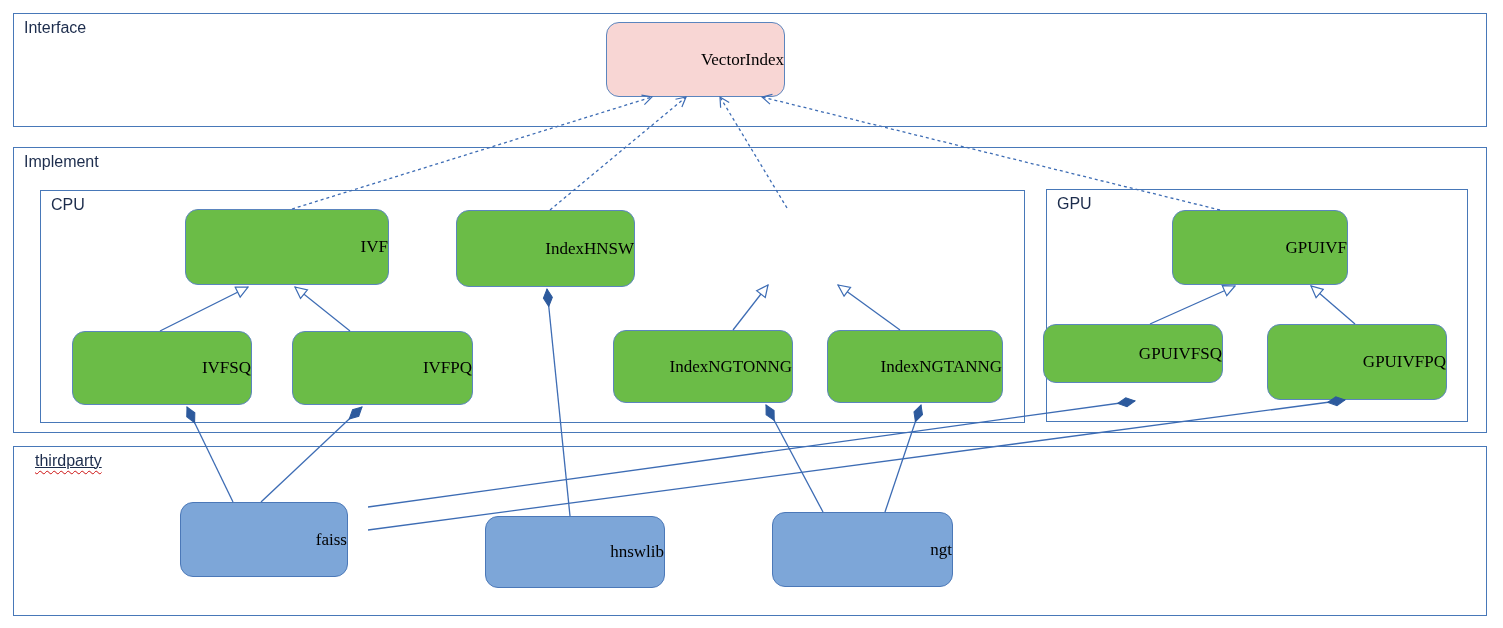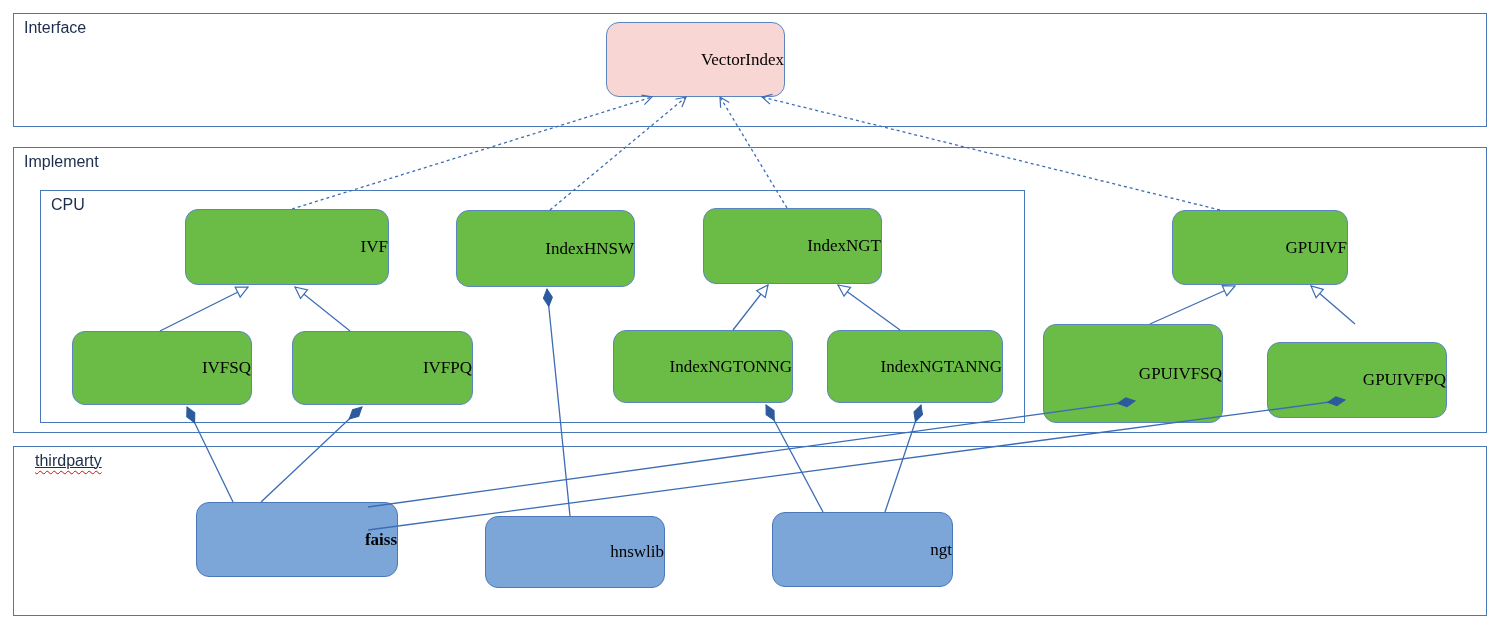--- a/index.html
+++ b/index.html
@@ -86,57 +86,57 @@
     </svg>
 <div class="container" style="left: 13px; top: 13px; width: 1474px; height: 114px;">
       <span class="container-label">Interface</span>
     </div>
     <div class="container" style="left: 13px; top: 147px; width: 1474px; height: 286px;">
       <span class="container-label">Implement</span>
     </div>
     <div class="container inner" style="left: 40px; top: 190px; width: 985px; height: 233px;">
       <span class="container-label">CPU</span>
     </div>
+    <div class="container inner" style="left: 1046px; top: 189px; width: 422px; height: 233px;">
+      <span class="container-label">GPU</span>
+    </div>
     <div class="container" style="left: 13px; top: 446px; width: 1474px; height: 170px;">
       <span class="container-label squig-outer"><span class="squig">thirdparty</span></span>
     </div>
     <div class="node pink" style="left: 606px; top: 22px; width: 179px; height: 75px;">
       <span>VectorIndex</span>
     </div>
     <div class="node green" style="left: 185px; top: 209px; width: 204px; height: 76px;">
       <span>IVF</span>
     </div>
     <div class="node green" style="left: 456px; top: 210px; width: 179px; height: 77px;">
       <span>IndexHNSW</span>
-    </div>
-    <div class="node green" style="left: 703px; top: 208px; width: 179px; height: 76px;">
-      <span>IndexNGT</span>
     </div>
     <div class="node green" style="left: 1172px; top: 210px; width: 176px; height: 75px;">
       <span>GPUIVF</span>
     </div>
     <div class="node green" style="left: 72px; top: 331px; width: 180px; height: 74px;">
       <span>IVFSQ</span>
     </div>
     <div class="node green" style="left: 292px; top: 331px; width: 181px; height: 74px;">
       <span>IVFPQ</span>
     </div>
     <div class="node green" style="left: 613px; top: 330px; width: 180px; height: 73px;">
       <span>IndexNGTONNG</span>
     </div>
     <div class="node green" style="left: 827px; top: 330px; width: 176px; height: 73px;">
       <span>IndexNGTANNG</span>
     </div>
-    <div class="node green" style="left: 1043px; top: 324px; width: 180px; height: 99px;">
+    <div class="node green" style="left: 1043px; top: 324px; width: 180px; height: 59px;">
       <span>GPUIVFSQ</span>
     </div>
-    <div class="node green" style="left: 1267px; top: 324px; width: 180px; height: 76px; margin-top: 18px;">
+    <div class="node green" style="left: 1267px; top: 324px; width: 180px; height: 76px;">
       <span>GPUIVFPQ</span>
     </div>
-    <div class="node blue" style="left: 196px; top: 502px; width: 202px; height: 75px; font-weight: bold;">
+    <div class="node blue" style="left: 180px; top: 502px; width: 168px; height: 75px;">
       <span>faiss</span>
     </div>
     <div class="node blue" style="left: 485px; top: 516px; width: 180px; height: 72px;">
       <span>hnswlib</span>
     </div>
     <div class="node blue" style="left: 772px; top: 512px; width: 181px; height: 75px;">
       <span>ngt</span>
     </div>
   </div>
 

